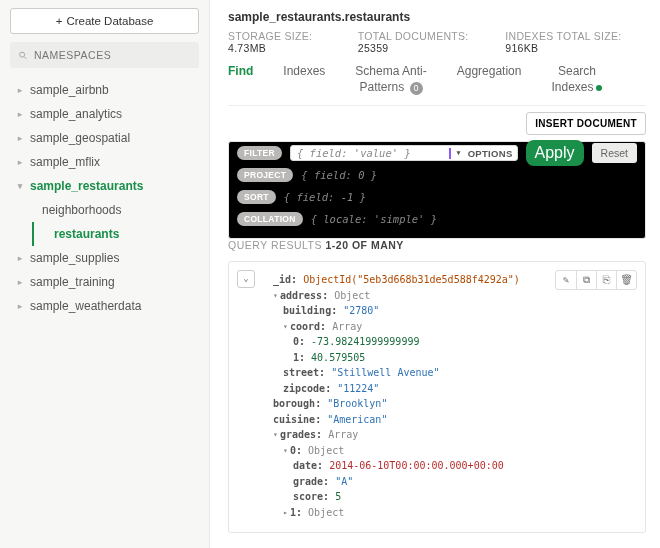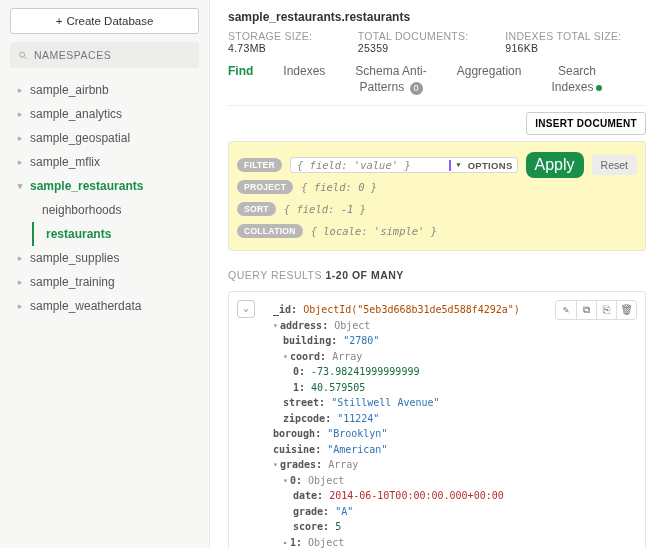--- a/index.html
+++ b/index.html
@@ -7,42 +7,42 @@
   .sidebar { width: 210px; flex-shrink: 0; background: #f7f7f6; padding: 8px 10px; border-right: 1px solid #e8e8e6; }
   .create-db { width: 100%; height: 26px; background: #fff; border: 1px solid #ccc; border-radius: 3px; font-size: 11.5px; color: #333; display: flex; align-items: center; justify-content: center; gap: 4px; }
   .ns-search { margin-top: 8px; width: 100%; height: 26px; background: #ededec; border-radius: 3px; display: flex; align-items: center; padding: 0 8px; gap: 6px; }
   .ns-search input { border: none; background: transparent; outline: none; font-size: 10.5px; letter-spacing: .5px; color: #888; width: 100%; }
   .tree { margin-top: 10px; }
   .tree-row { display: flex; align-items: center; height: 24px; padding-left: 4px; font-size: 12px; color: #555; }
   .tree-row.active { color: #1a8f4a; font-weight: 600; }
   .caret { width: 12px; text-align: center; color: #aaa; font-size: 9px; margin-right: 4px; }
   .tree-children { margin-left: 20px; border-left: 2px solid transparent; }
   .child-row { display: flex; align-items: center; height: 24px; padding-left: 8px; font-size: 12px; color: #555; margin-left: 2px; }
-  .child-row.active { color: #1a8f4a; font-weight: 600; border-left: 2px solid #1a8f4a; margin-left: 0; padding-left: 12px; }
+  .child-row.active { color: #1a8f4a; font-weight: 600; border-left: 2px solid #1a8f4a; margin-left: 0; padding-left: 20px; }
   .main { flex: 1; padding: 10px 14px 0 18px; overflow: hidden; display: flex; flex-direction: column; }
   .title { font-size: 12px; font-weight: 600; color: #333; }
   .stats { margin-top: 6px; font-size: 10.5px; color: #999; letter-spacing: .3px; display: flex; gap: 14px; }
   .stats b { color: #333; font-weight: 500; }
   .tabs { margin-top: 10px; display: flex; gap: 30px; font-size: 12px; color: #666; padding-bottom: 10px; border-bottom: 1px solid #eee; }
   .tab { display: flex; flex-direction: column; align-items: center; line-height: 1.3; }
   .tab.active { color: #1a8f4a; font-weight: 600; }
   .badge { display: inline-block; background: #999; color: #fff; border-radius: 7px; min-width: 13px; height: 13px; font-size: 9px; line-height: 13px; text-align: center; margin-left: 2px; }
   .dot-green { display: inline-block; width: 6px; height: 6px; border-radius: 50%; background: #1a8f4a; margin-left: 3px; }
   .insert-row { display: flex; justify-content: flex-end; padding: 6px 0; }
   .insert-btn { border: 1px solid #ccc; background: #fff; font-size: 10px; font-weight: 600; letter-spacing: .3px; padding: 5px 8px; border-radius: 3px; }
-  .query-builder { background: #fef9c3; border: 1px solid #e5e5e3; border-radius: 3px; padding: 12px 8px 8px 8px; }
+  .query-builder { background: #000000; border: 1px solid #e5e5e3; border-radius: 3px; padding: 0 8px 8px 8px; }
   .qb-row { display: flex; align-items: center; height: 22px; gap: 8px; }
   .pill { background: #b9b8b6; color: #fff; font-size: 8.5px; letter-spacing: .3px; border-radius: 10px; padding: 2px 7px; font-weight: 600; white-space: nowrap; }
   .qb-input { font-family: Menlo, Consolas, monospace; font-size: 10.5px; color: #888; font-style: italic; }
   .filter-input-wrap { flex: 1; display: flex; align-items: center; background: #fff; border: 1px solid #d8d8d6; border-radius: 3px; height: 16px; padding: 0 4px 0 6px; }
   .filter-input-wrap .qb-input { flex: 1; }
   .options { font-size: 9.5px; font-weight: 600; letter-spacing: .3px; color: #555; border-left: 2px solid #8b5cf6; padding-left: 6px; display: flex; align-items: center; gap: 7px; }
   .btn-apply { background: #1a8f4a; color: #fff; border: none; border-radius: 8px; font-size: 16px; padding: 4px 9px; font-weight: 500; }
   .btn-reset { background: #ececea; color: #666; border: none; border-radius: 3px; font-size: 10.5px; padding: 4px 9px; }
-  .qr-header { margin-top: 18px; font-size: 10.5px; letter-spacing: .5px; color: #999; }
+  .qr-header { font-size: 10.5px; letter-spacing: .5px; color: #999; }
   .qr-header b { color: #444; font-weight: 600; }
   .doc-card { margin-top: 10px; border: 1px solid #e5e5e3; border-radius: 3px; padding: 10px 10px 12px 10px; position: relative; font-family: Menlo, Consolas, monospace; font-size: 10px; line-height: 1.55; }
   .doc-toggle { position: absolute; left: 8px; top: 8px; width: 18px; height: 18px; border: 1px solid #ccc; border-radius: 3px; display: flex; align-items: center; justify-content: center; font-size: 9px; color: #666; }
   .doc-actions { position: absolute; right: 8px; top: 8px; display: flex; gap: 0; border: 1px solid #ddd; border-radius: 3px; overflow: hidden; }
   .doc-actions span { width: 20px; height: 18px; display: flex; align-items: center; justify-content: center; font-size: 10px; color: #666; border-left: 1px solid #ddd; }
   .doc-actions span:first-child { border-left: none; }
   .doc-body { margin-left: 34px; }
   .k { color: #555; font-weight: 600; }
   .oid { color: #b04a00; }
   .str { color: #2f73b5; }

